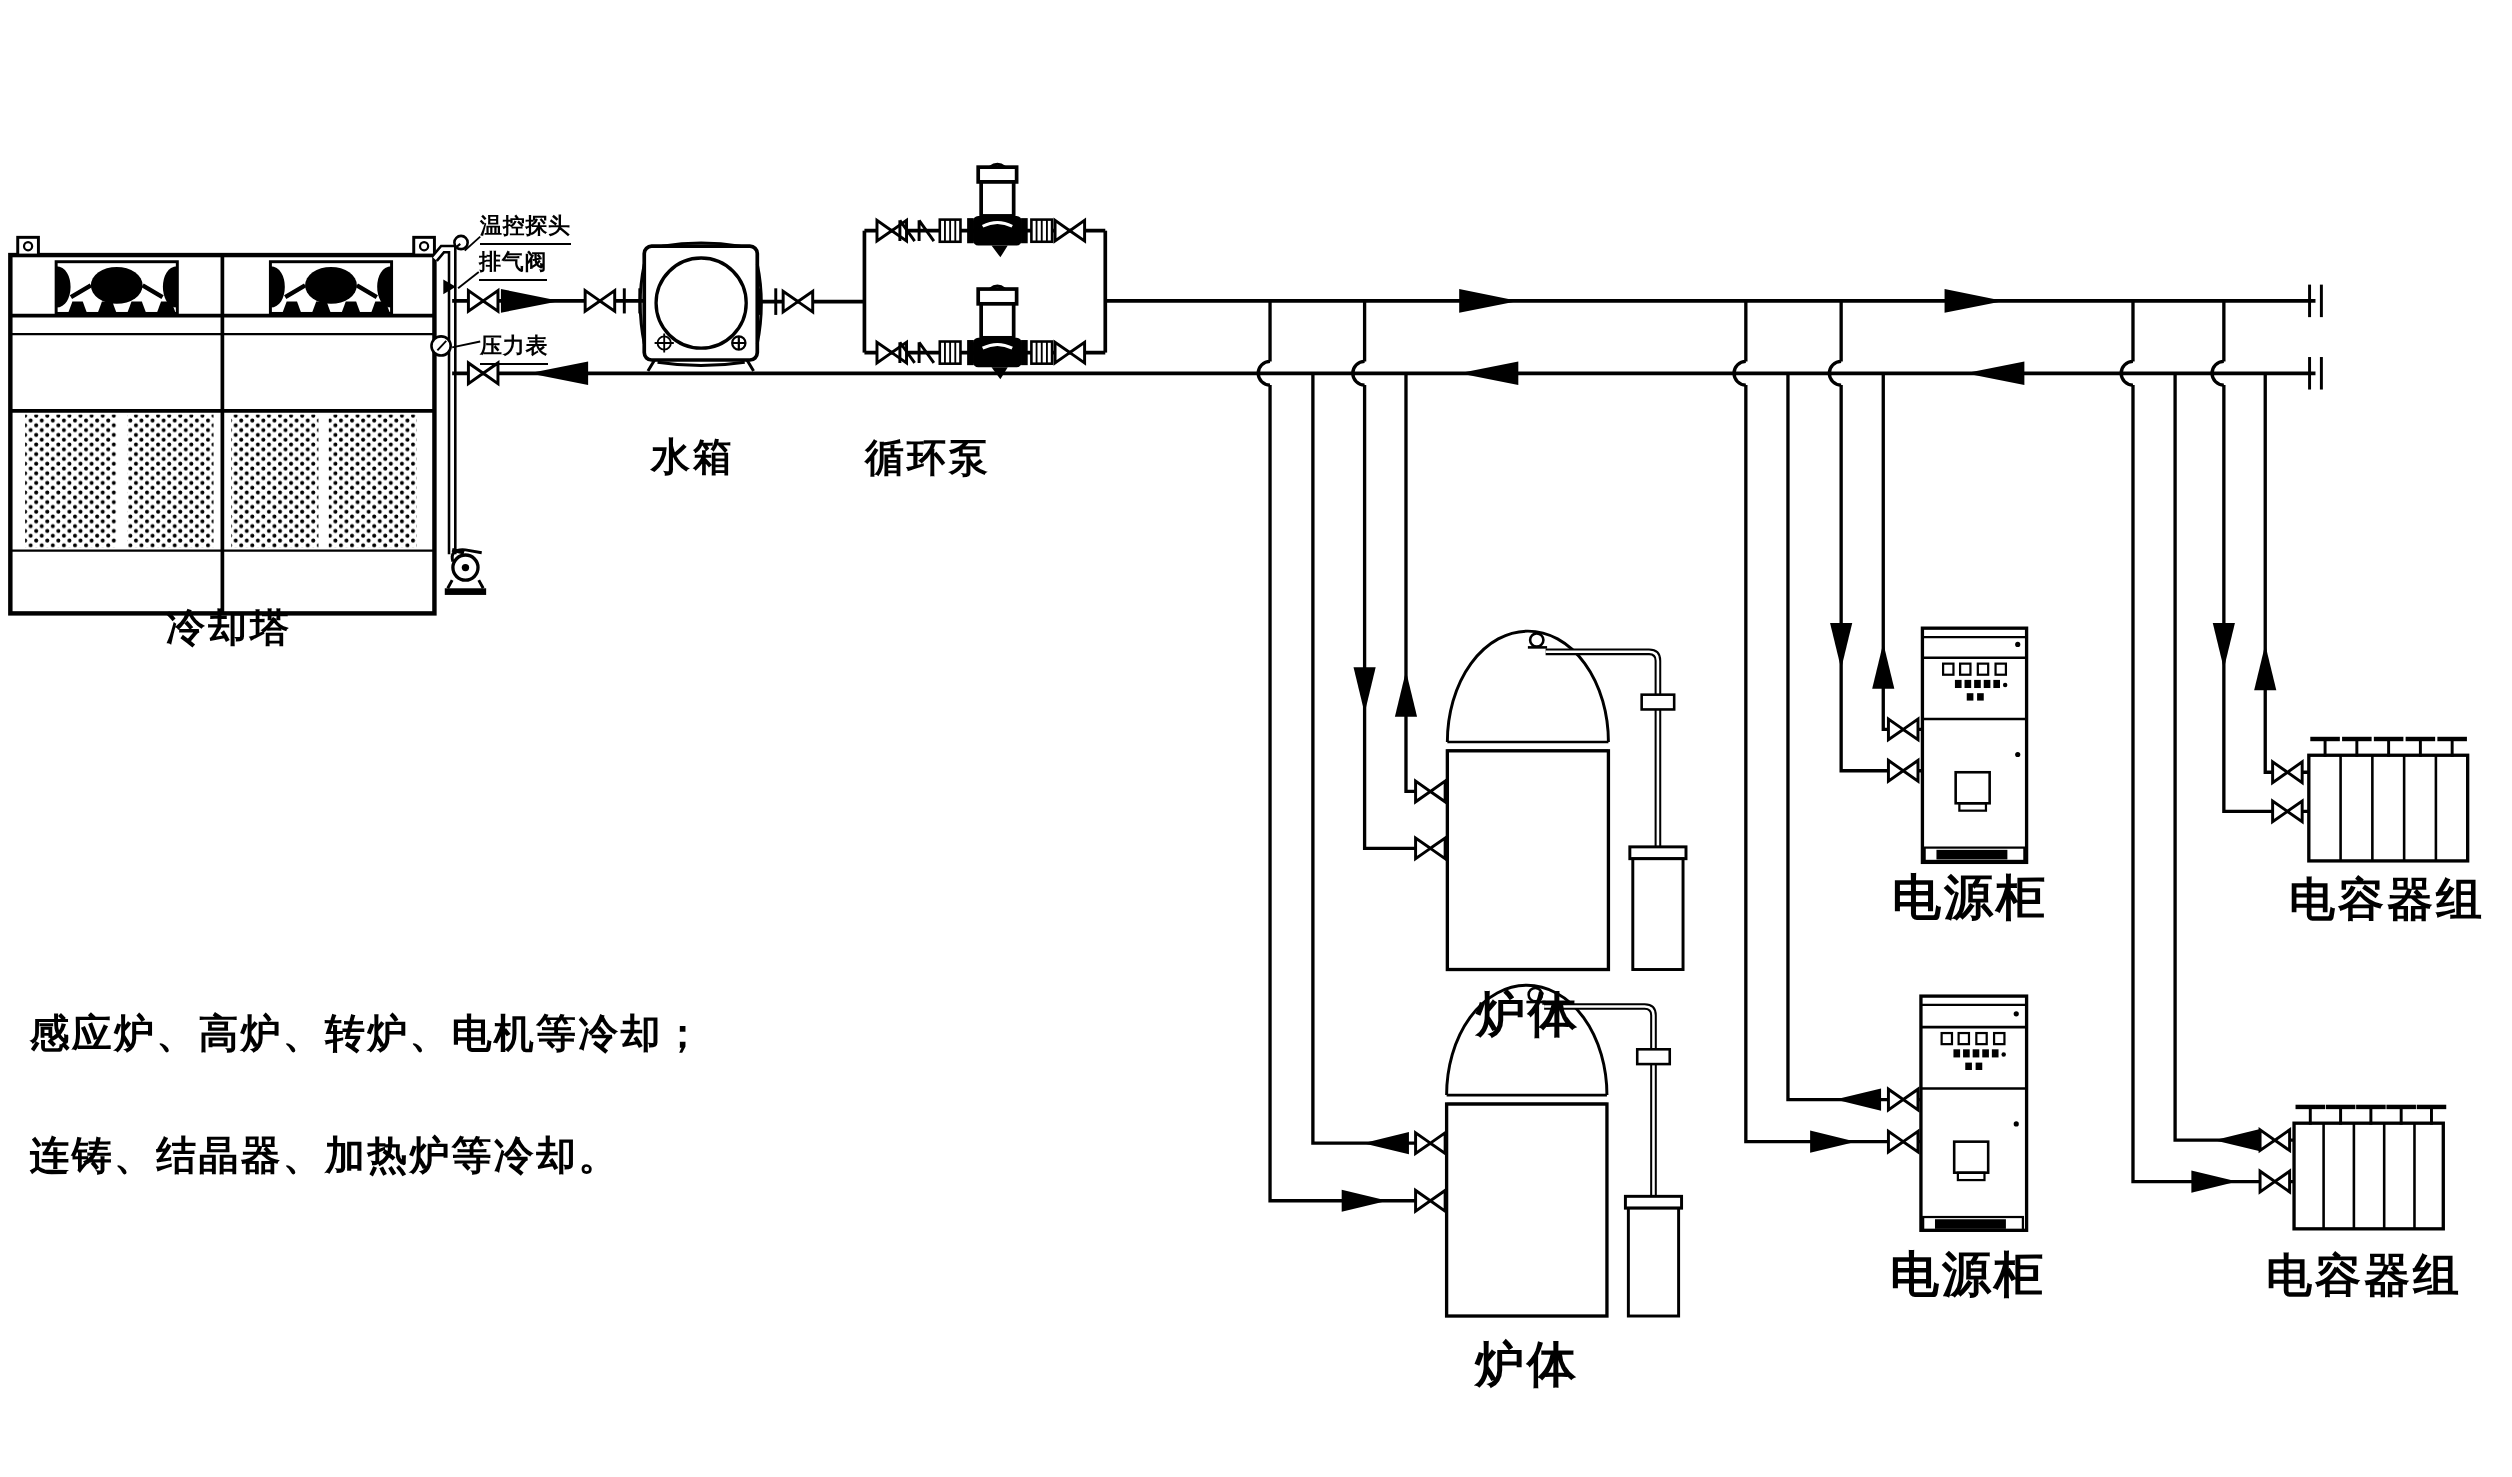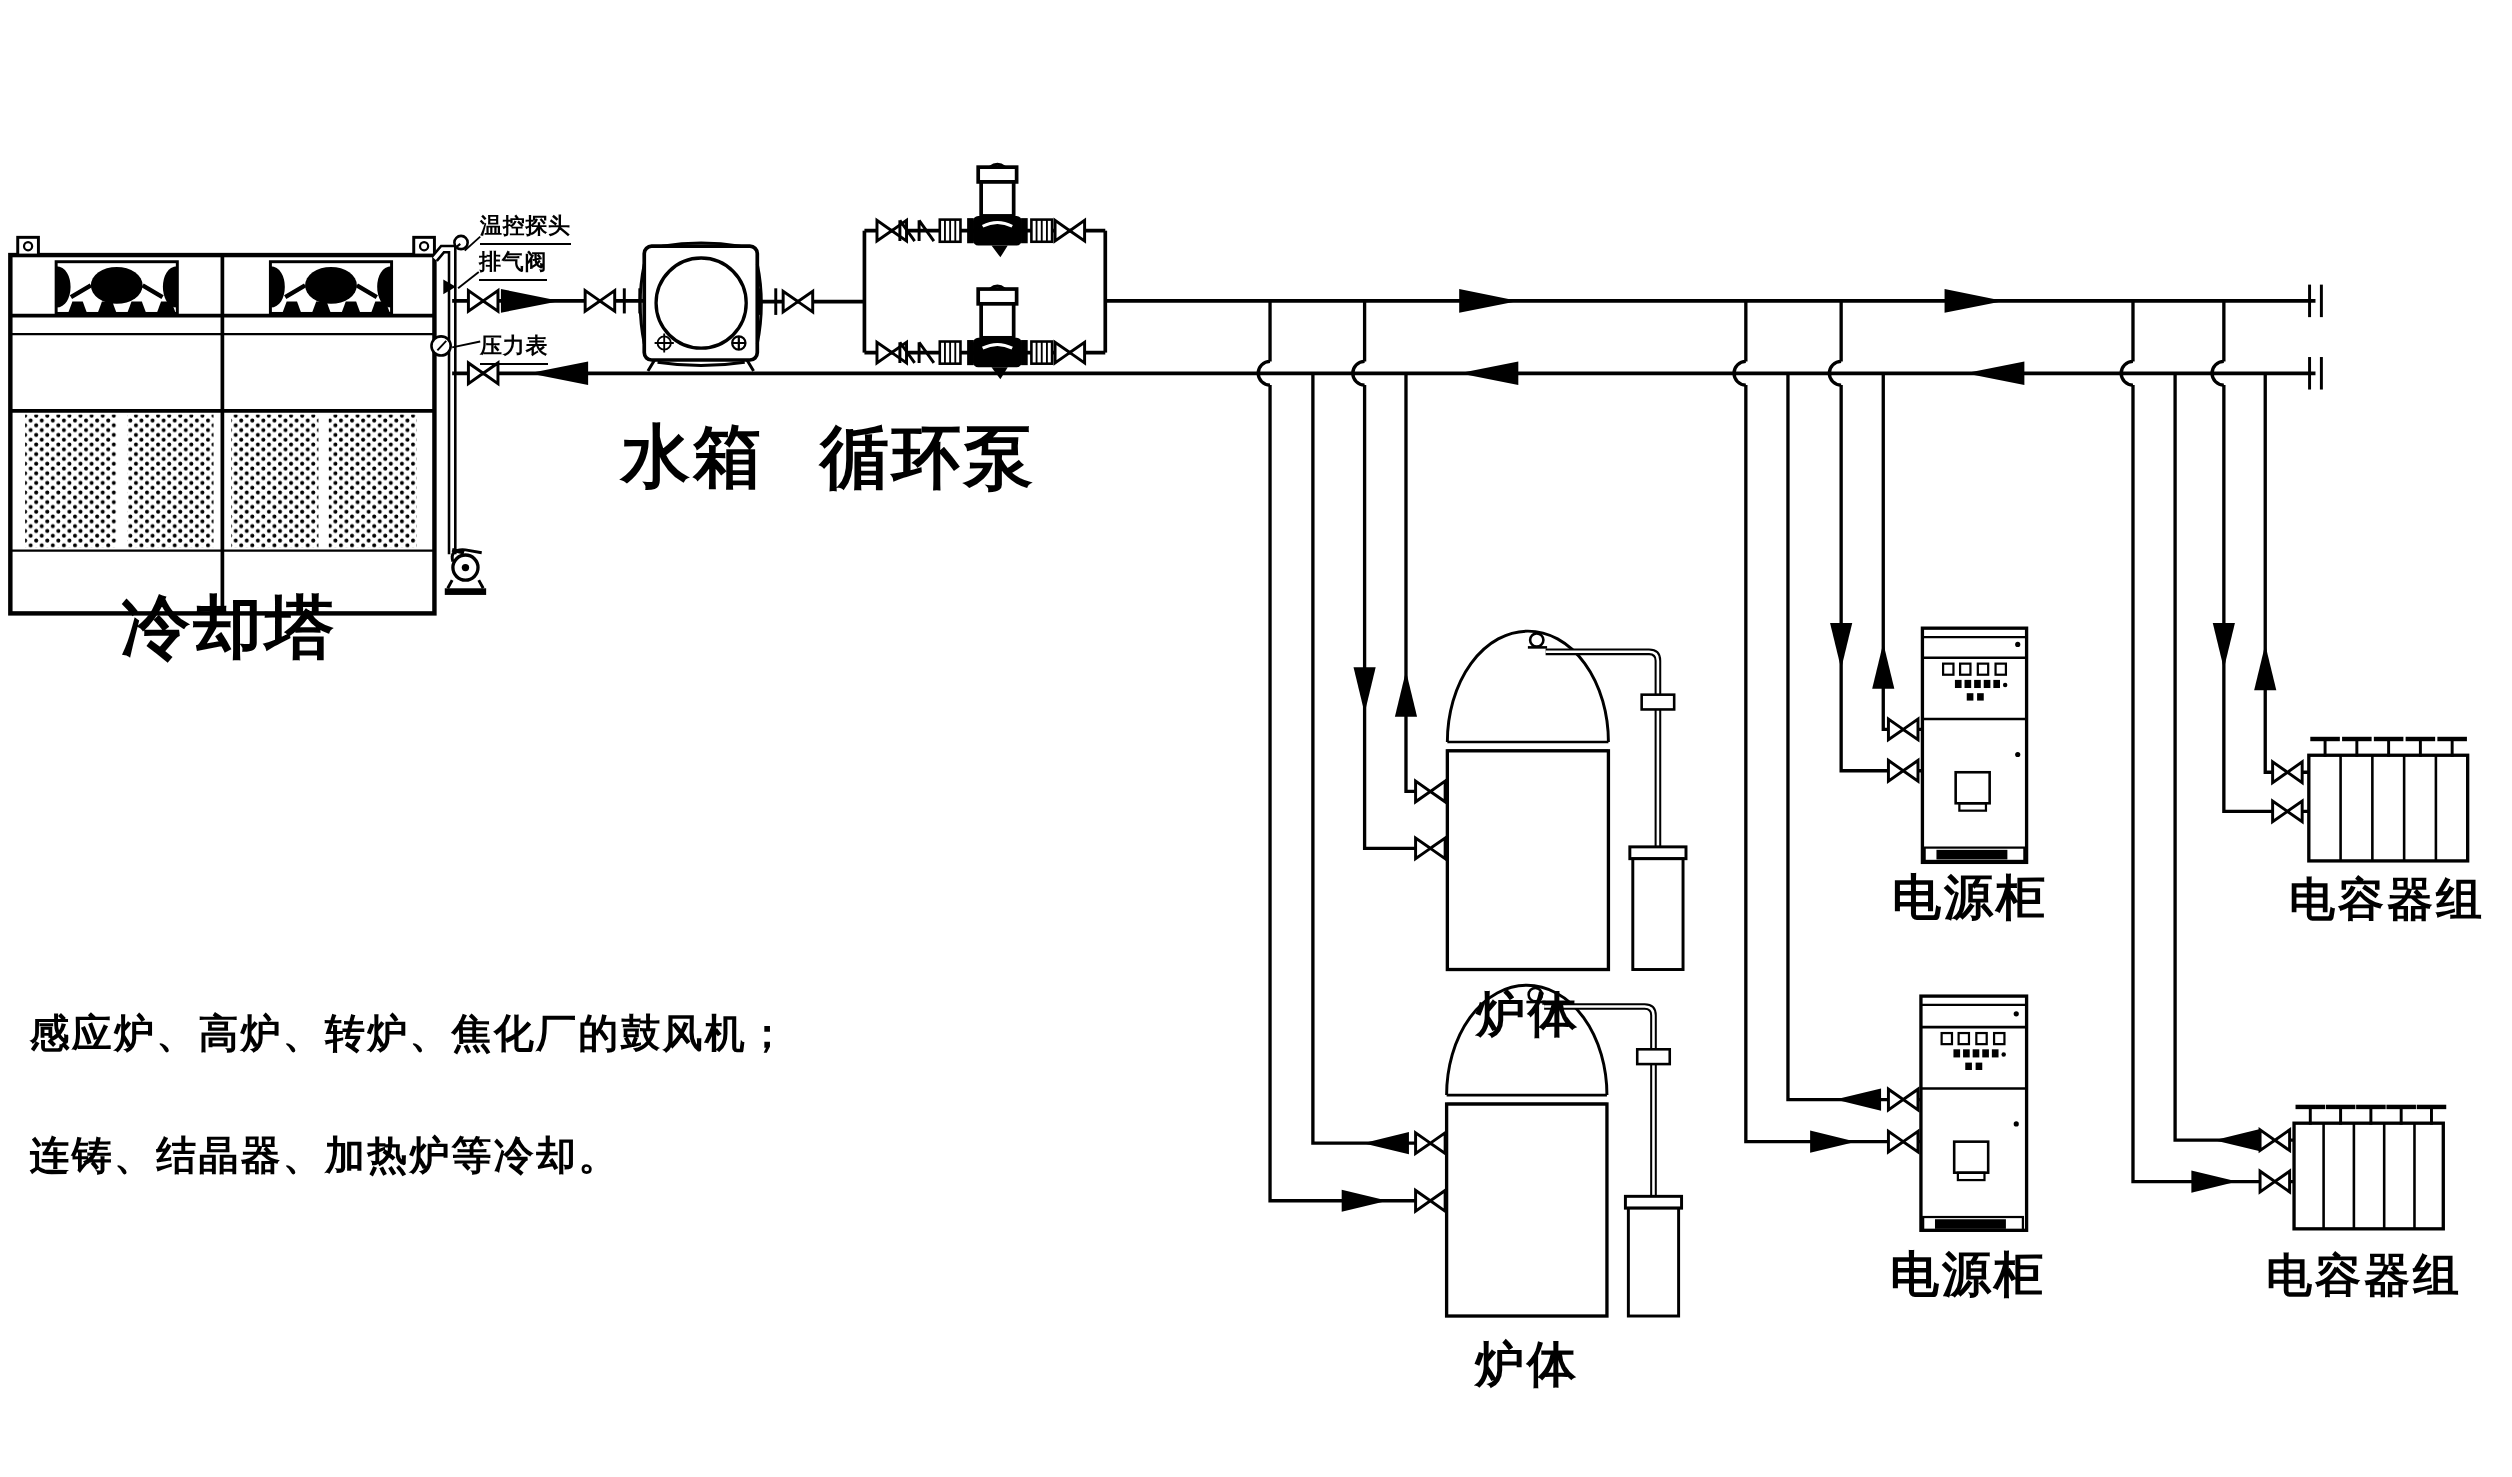--- a/index.html
+++ b/index.html
@@ -1,21 +1,21 @@
 <!DOCTYPE html>
 <html style="font-size:11.8px"><head>
 <meta charset="utf-8">
 <style>
   html,body{margin:0;padding:0;background:#fff;}
   #stage{position:relative;width:2512px;height:1478px;background:#fff;overflow:hidden;
          font-family:"Liberation Sans","DejaVu Sans",sans-serif;color:#000;}
   #stage svg{position:absolute;left:0;top:0;}
   .lbl{position:absolute;transform:translate(-50%,-50%);white-space:nowrap;color:#000;
        font-weight:600;letter-spacing:3px;}
-  .lbl-big{font-size:69px;font-family:Liberation Mono, monospace;}
+  .lbl-big{font-size:39px;font-family:Liberation Mono, monospace;}
   .lbl-mid{font-size:49px;}
   .lbl-small{font-size:22px;font-weight:600;letter-spacing:0.7px;border-bottom:2.2px solid #000;
              padding-bottom:2.2px;transform:none;}
   .note{position:absolute;left:29.6px;font-size:40px;font-weight:600;letter-spacing:2.2px;}
 </style>
 </head>
 <body>
 
 <div id="stage">
 
@@ -371,17 +371,17 @@
   <div class="lbl lbl-mid" style="left:1527px;top:1365px;">炉体</div>
   <div class="lbl lbl-mid" style="left:1970px;top:898px;">电源柜</div>
   <div class="lbl lbl-mid" style="left:1968px;top:1275px;">电源柜</div>
   <div class="lbl" style="left:2387px;top:900px;font-size:46px;">电容器组</div>
   <div class="lbl" style="left:2364px;top:1276px;font-size:46px;">电容器组</div>
 
   <div class="lbl-small" style="position:absolute;left:480px;top:211px;font-family:Liberation Mono, monospace;">温控探头</div>
   <div class="lbl-small" style="position:absolute;left:479px;top:247px;">排气阀</div>
   <div class="lbl-small" style="position:absolute;left:480px;top:331px;">压力表</div>
 
-  <div class="note" style="top:1006px;">感应炉、高炉、转炉、焦化厂的鼓风机；</div>
+  <div class="note" style="top:1006px;">感应炉、高炉、转炉、电机等冷却；</div>
   <div class="note" style="top:1128px;">连铸、结晶器、加热炉等冷却。</div>
 
 </div>
 
 
 </body></html>

